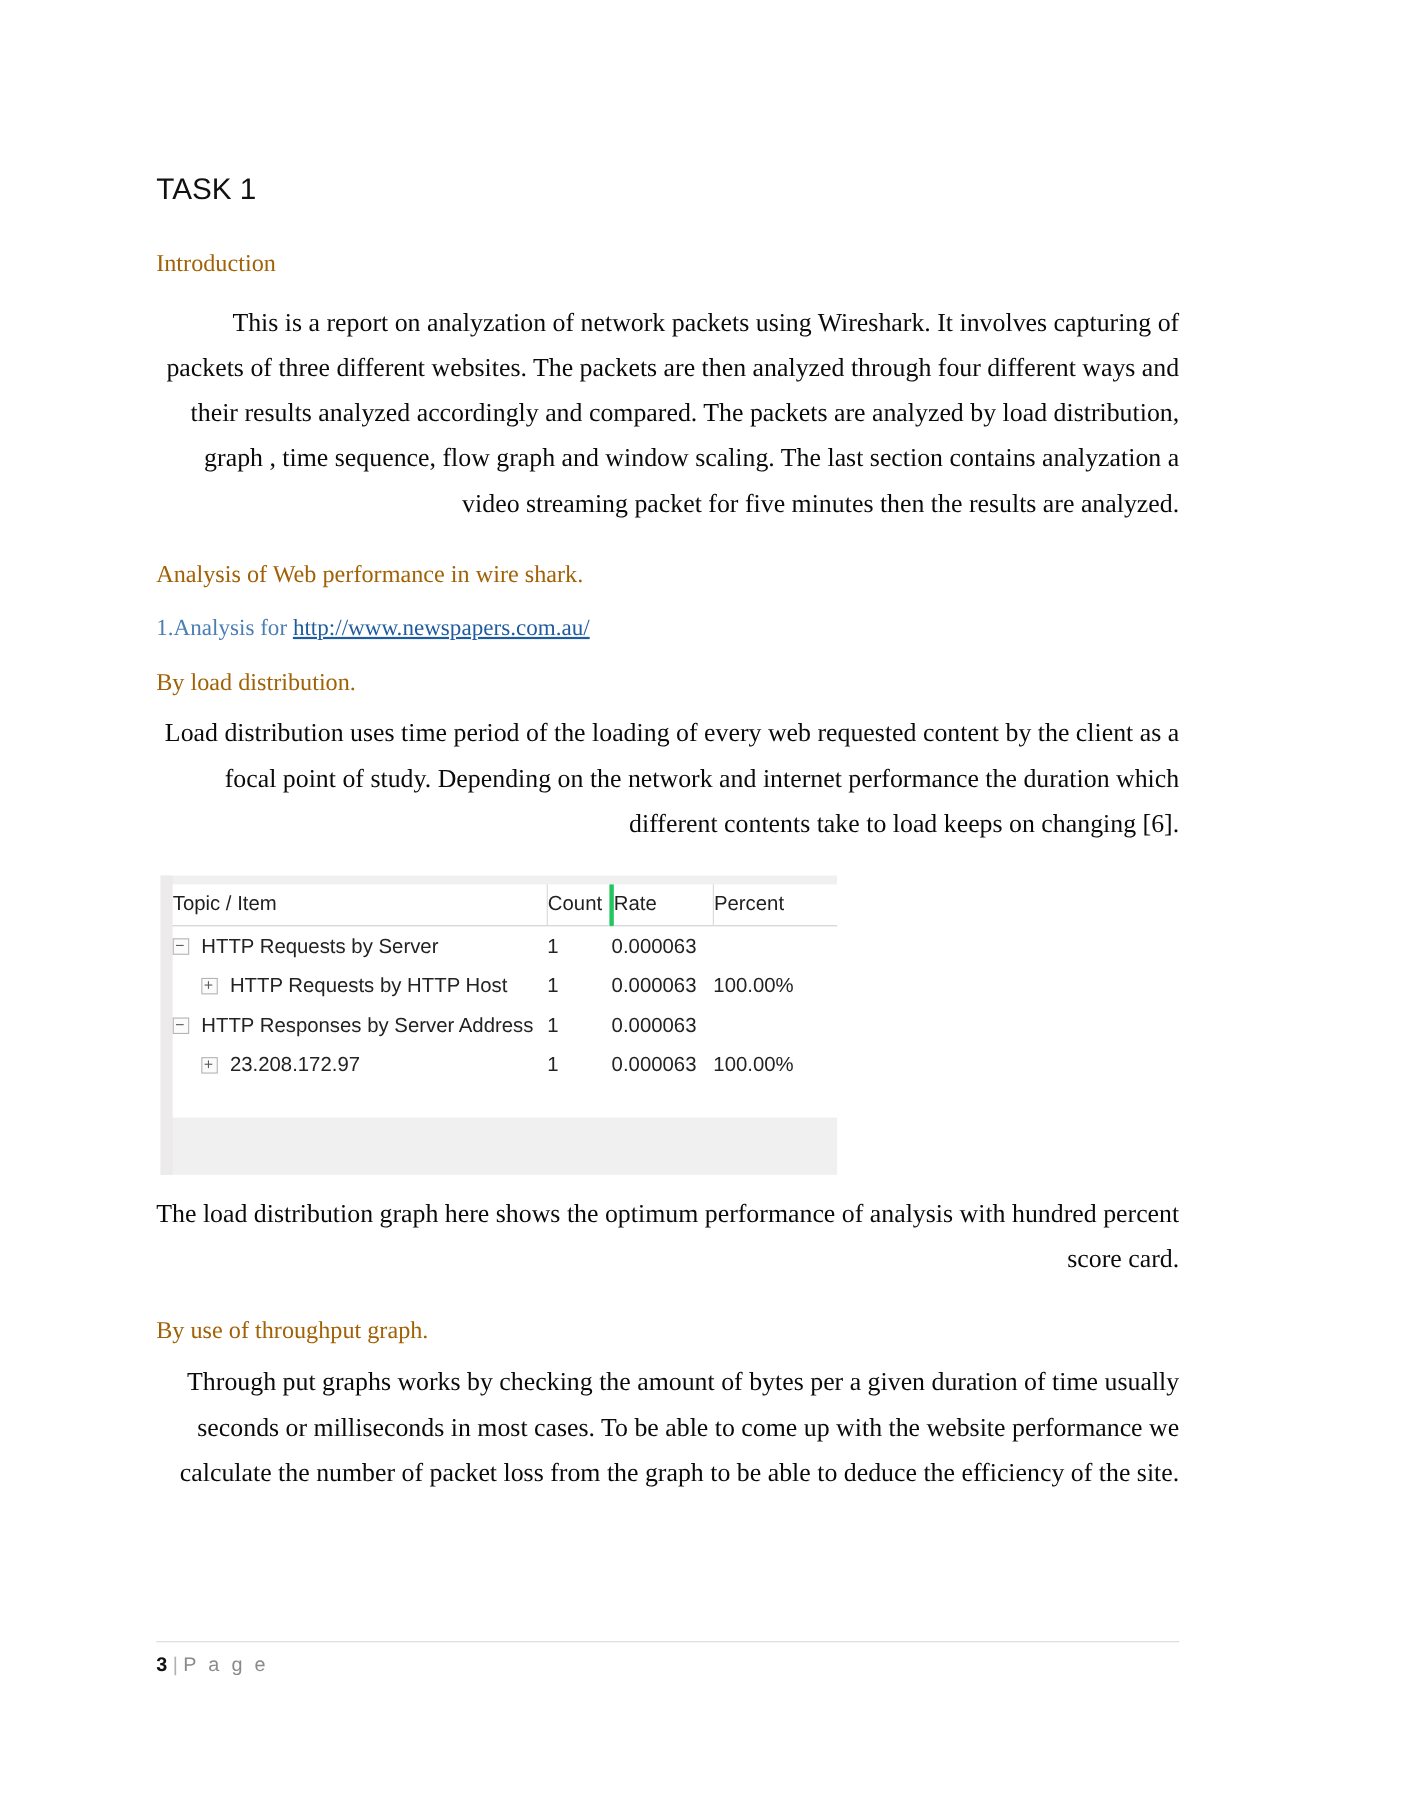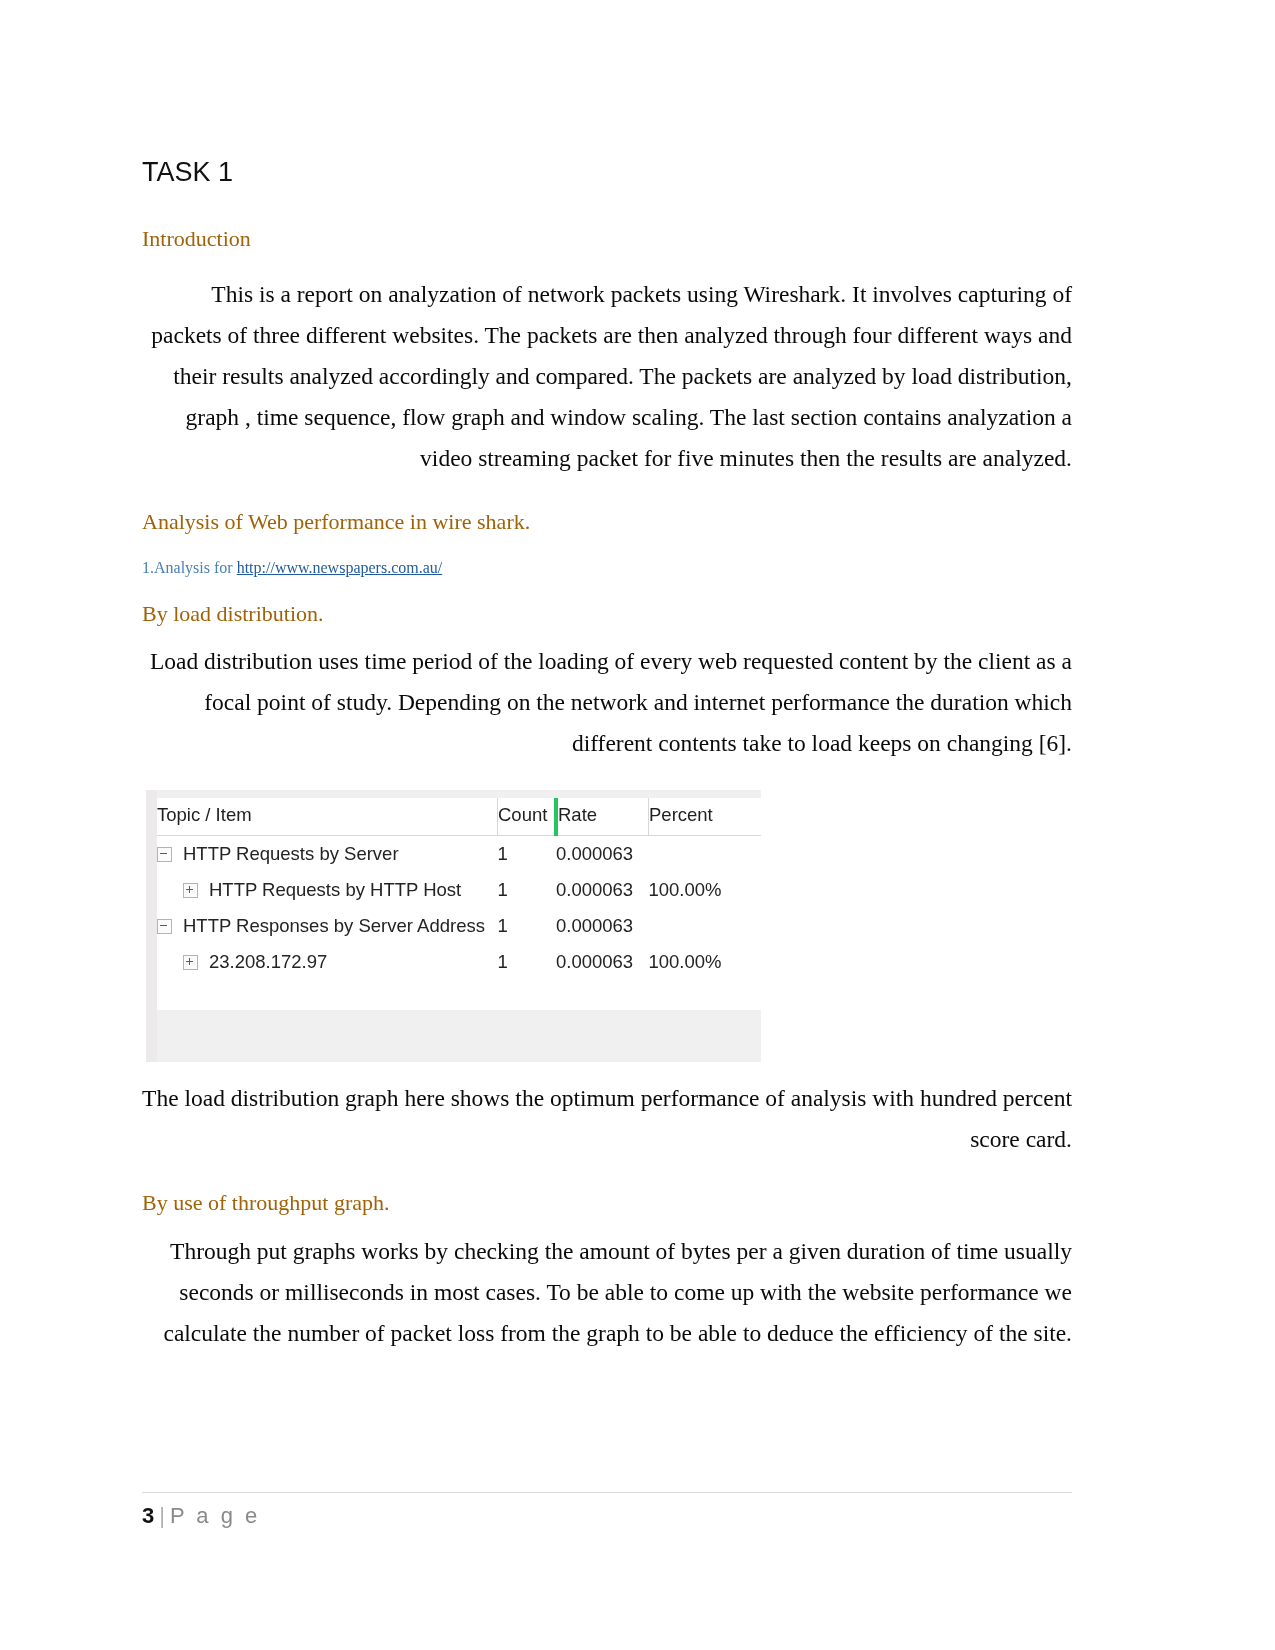--- a/index.html
+++ b/index.html
@@ -57,21 +57,21 @@
     line-height: 41px;
     color: #0a0a0a;
     margin: 0 0 30px 0;
     text-align: right;
   }
 
   p.body.nogap { margin-bottom: 0; }
 
   .line-blue {
     font-family: "Liberation Serif", "DejaVu Serif", serif;
-    font-size: 16px;
+    font-size: 21px;
     color: #4a7eb5;
     line-height: 1.2;
     margin: 0 0 24px 0;
   }
 
   a.doclink {
     color: #1f5c9e;
     text-decoration: underline;
   }
 
@@ -195,21 +195,21 @@
     left: 142px;
     top: 1492px;
     width: 930px;
   }
   .footer-rule {
     border-top: 1px solid #d9d9d9;
     width: 930px;
   }
   .footer-text {
     font-family: "Liberation Sans", "DejaVu Sans", sans-serif;
-    font-size: 22px;
+    font-size: 18px;
     margin-top: 10px;
     color: #8a8a8a;
   }
   .footer-num { color: #111111; font-weight: bold; }
   .footer-sep { color: #b0b0b0; margin: 0 5px; }
   .footer-word { color: #8a8a8a; letter-spacing: 3px; }
 </style>
 </head>
 <body>
 

